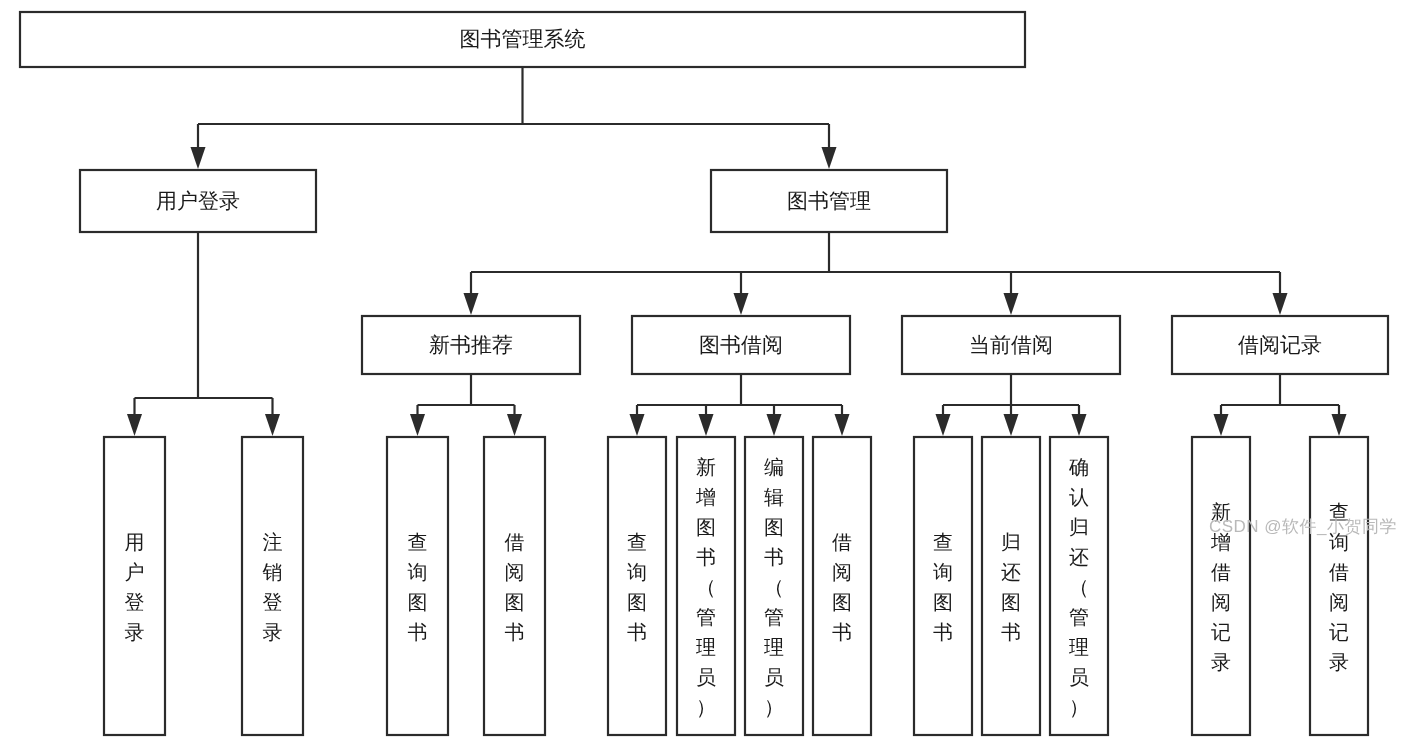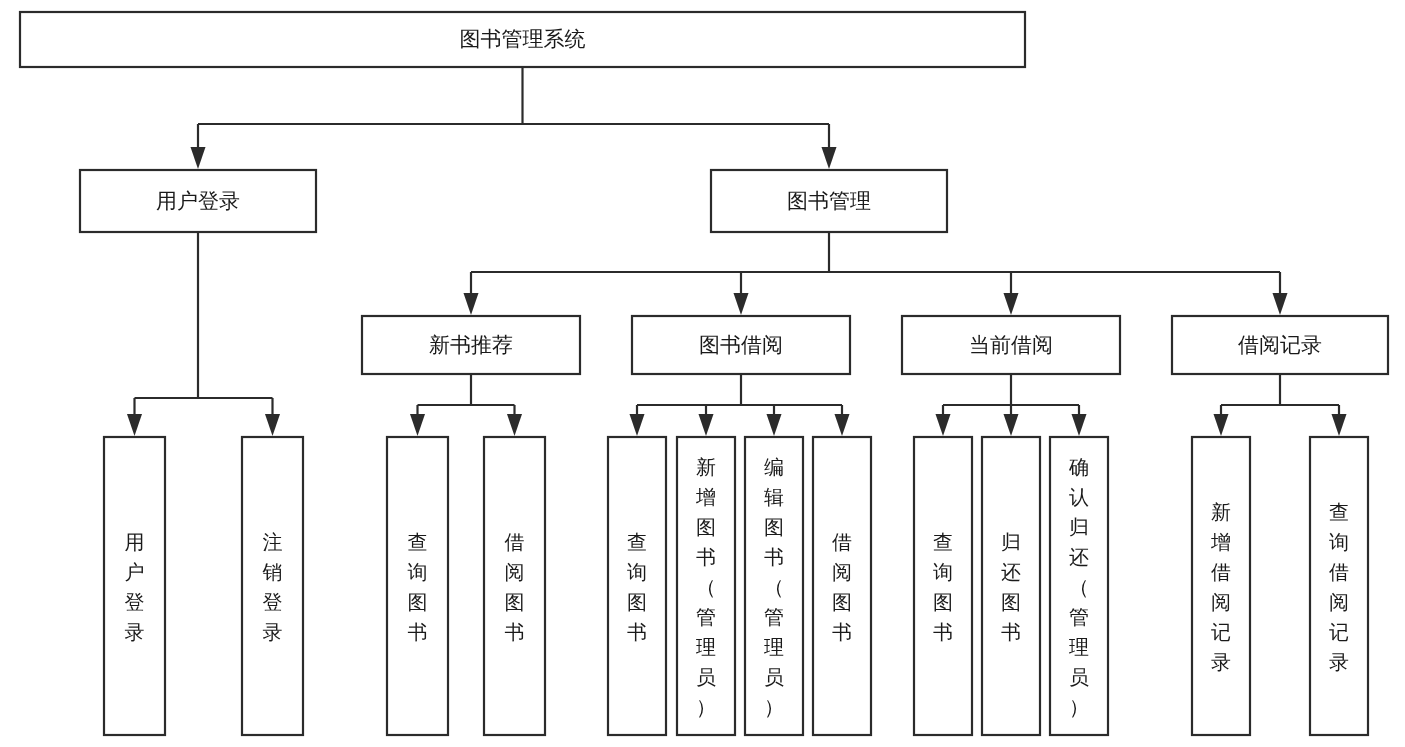--- a/index.html
+++ b/index.html
@@ -218,13 +218,14 @@
         <g>
           <rect class="node-box" x="1192" y="437" width="58" height="298"></rect>
           <text class="node-label-vertical" x="1221" y="519.4"><tspan x="1221" dy="0">新</tspan><tspan x="1221" dy="30">增</tspan><tspan x="1221" dy="30">借</tspan><tspan x="1221" dy="30">阅</tspan><tspan x="1221" dy="30">记</tspan><tspan x="1221" dy="30">录</tspan></text>
         </g>
         <g>
           <rect class="node-box" x="1310" y="437" width="58" height="298"></rect>
           <text class="node-label-vertical" x="1339" y="519.4"><tspan x="1339" dy="0">查</tspan><tspan x="1339" dy="30">询</tspan><tspan x="1339" dy="30">借</tspan><tspan x="1339" dy="30">阅</tspan><tspan x="1339" dy="30">记</tspan><tspan x="1339" dy="30">录</tspan></text>
         </g>
       </g>
   </svg>
+  <div class="watermark">CSDN @软件_小贺同学</div>
 </div>
 
 </body></html>

